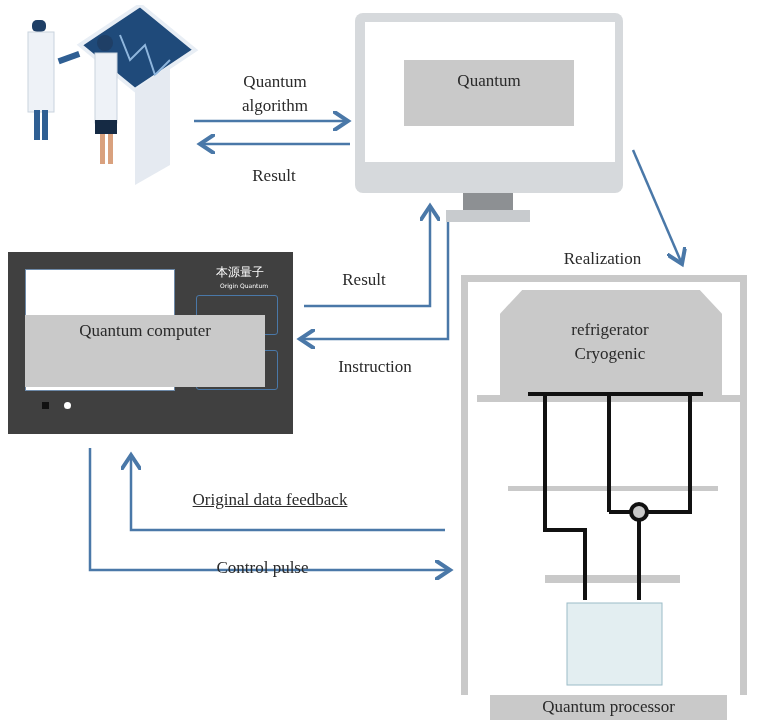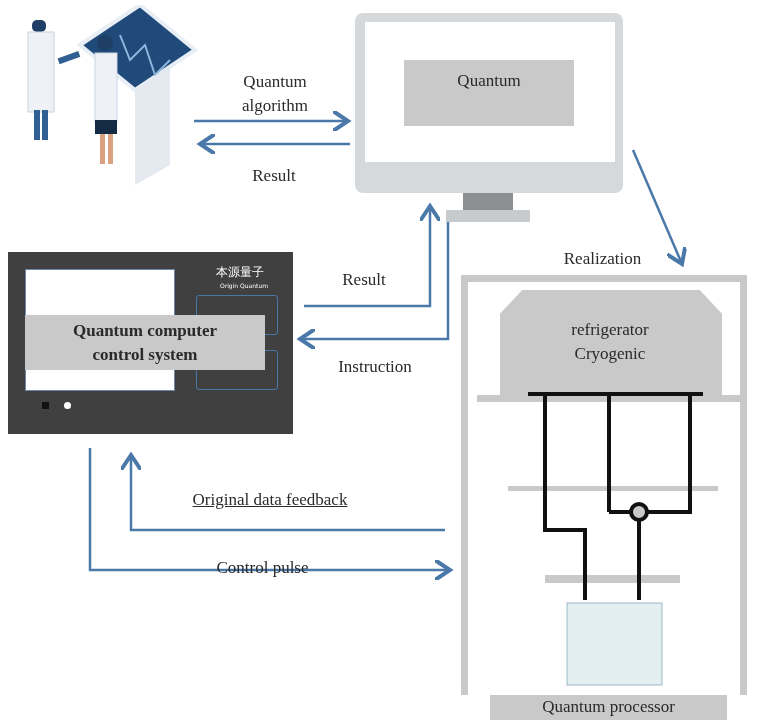--- a/index.html
+++ b/index.html
@@ -39,23 +39,22 @@
 
 <div class="abs" style="left:8px;top:252px;width:285px;height:182px;background:#404040;">
   <div class="abs" style="left:17px;top:17px;width:148px;height:120px;background:#fff;border:1px solid #6d89a8;"></div>
   <div class="abs" style="left:208px;top:12px;font-family:'DejaVu Sans',sans-serif;font-size:12px;color:#fff;">本源量子</div>
   <div class="abs" style="left:212px;top:30px;font-family:'DejaVu Sans',sans-serif;font-size:6px;color:#fff;">Origin Quantum</div>
   <div class="abs" style="left:188px;top:43px;width:80px;height:38px;border:1px solid #4a78a8;border-radius:3px;"></div>
   <div class="abs" style="left:188px;top:98px;width:80px;height:38px;border:1px solid #4a78a8;border-radius:3px;"></div>
   <div class="abs" style="left:34px;top:150px;width:7px;height:7px;background:#111;"></div>
   <div class="abs" style="left:56px;top:150px;width:7px;height:7px;border-radius:50%;background:#fff;"></div>
 </div>
-<div class="graybox" style="left:25px;top:315px;width:240px;height:55px;padding-top:4px;box-sizing:border-box;font-weight:bold;">
+<div class="graybox" style="left:25px;top:315px;width:240px;height:72px;padding-top:4px;box-sizing:border-box;">
   <div>Quantum computer</div>
-  <div>control system</div>
 </div>
 
 <div class="abs" style="left:461px;top:275px;width:286px;height:7px;background:#c9c9c9;"></div>
 <div class="abs" style="left:461px;top:275px;width:7px;height:420px;background:#c9c9c9;"></div>
 <div class="abs" style="left:740px;top:275px;width:7px;height:420px;background:#c9c9c9;"></div>
 <div class="abs" style="left:500px;top:290px;width:222px;height:108px;background:#c9c9c9;clip-path:polygon(10% 0,90% 0,100% 22%,100% 100%,0 100%,0 22%);"></div>
 <div class="abs" style="left:477px;top:395px;width:270px;height:7px;background:#c9c9c9;"></div>
 <div class="abs" style="left:508px;top:486px;width:210px;height:5px;background:#c9c9c9;"></div>
 <div class="abs" style="left:545px;top:575px;width:135px;height:8px;background:#c9c9c9;"></div>
 <div class="lbl" style="left:540px;top:318px;width:140px;">

